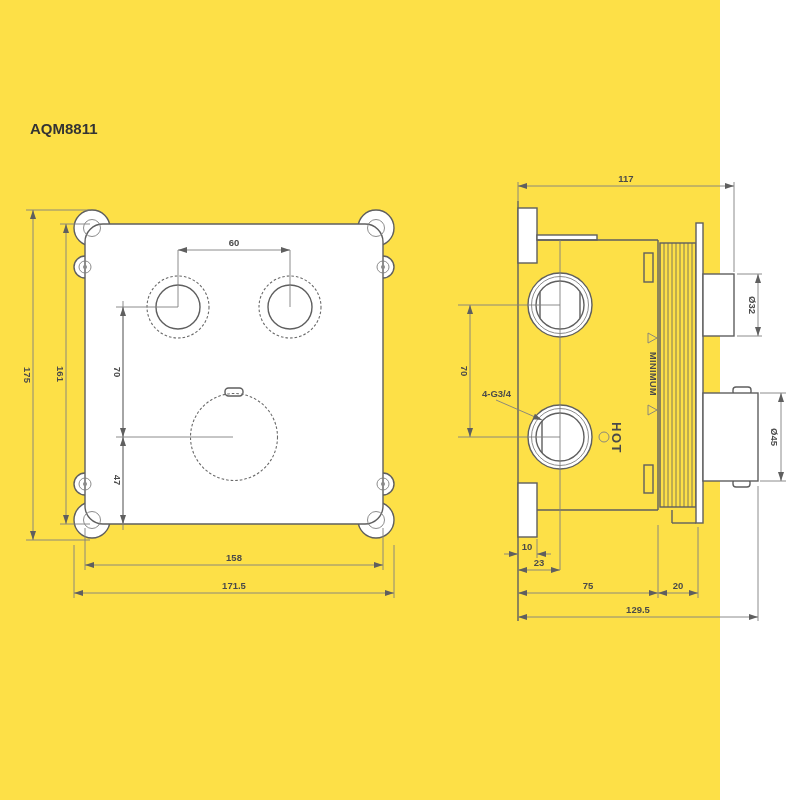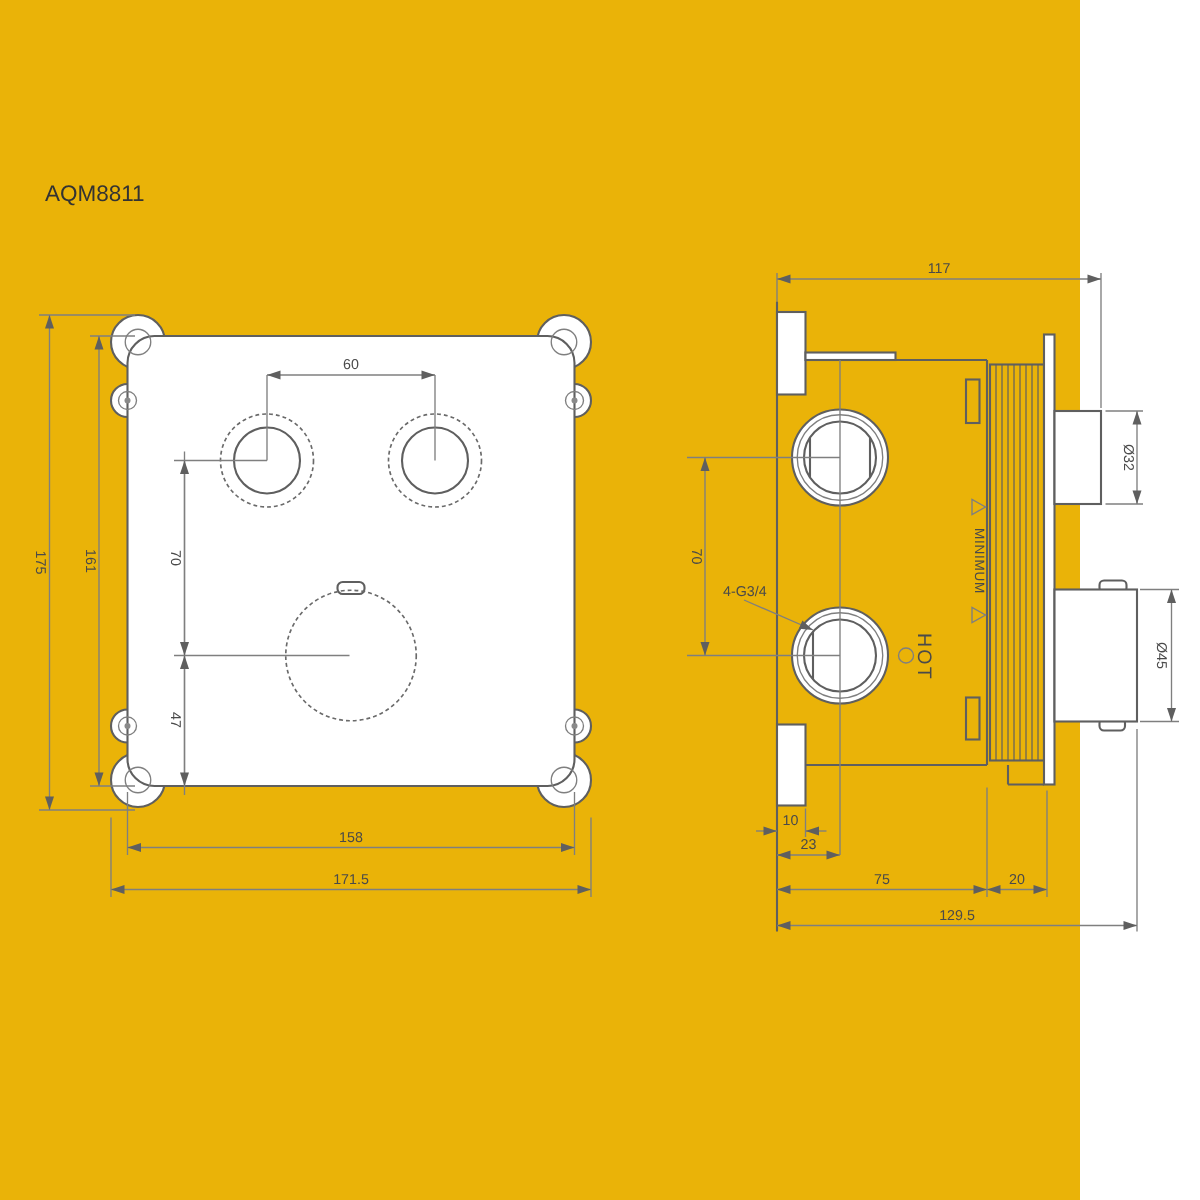--- a/index.html
+++ b/index.html
@@ -1,16 +1,16 @@
 <!DOCTYPE html>
 <html><head>
 <meta charset="utf-8">
 <style>
   html,body{margin:0;padding:0;background:#ffffff;}
-  .page{width:720px;height:800px;background:#eab308;position:relative;font-family:"Liberation Sans",sans-serif;}
+  .page{width:720px;height:800px;background:#fde047;position:relative;font-family:"Liberation Sans",sans-serif;font-weight:bold;}
   svg{position:absolute;top:0;left:0;}
   text{fill:#4a4a4a;font-family:"Liberation Sans",sans-serif;}
   .obj{stroke:#5f5f5f;stroke-width:1.4;fill:none;}
   .objw{stroke:#5f5f5f;stroke-width:1.4;fill:#ffffff;}
   .thin{stroke:#7f7f7f;stroke-width:0.9;fill:none;}
   .dim{stroke:#7f7f7f;stroke-width:0.9;fill:none;}
   .dash{stroke:#6a6a6a;stroke-width:1.1;fill:none;stroke-dasharray:2.6,2;}
   .rib{stroke:#5f5f5f;stroke-width:0.8;fill:none;}
   .lbl{font-size:9.5px;}
   .title{font-size:15px;fill:#333;}

